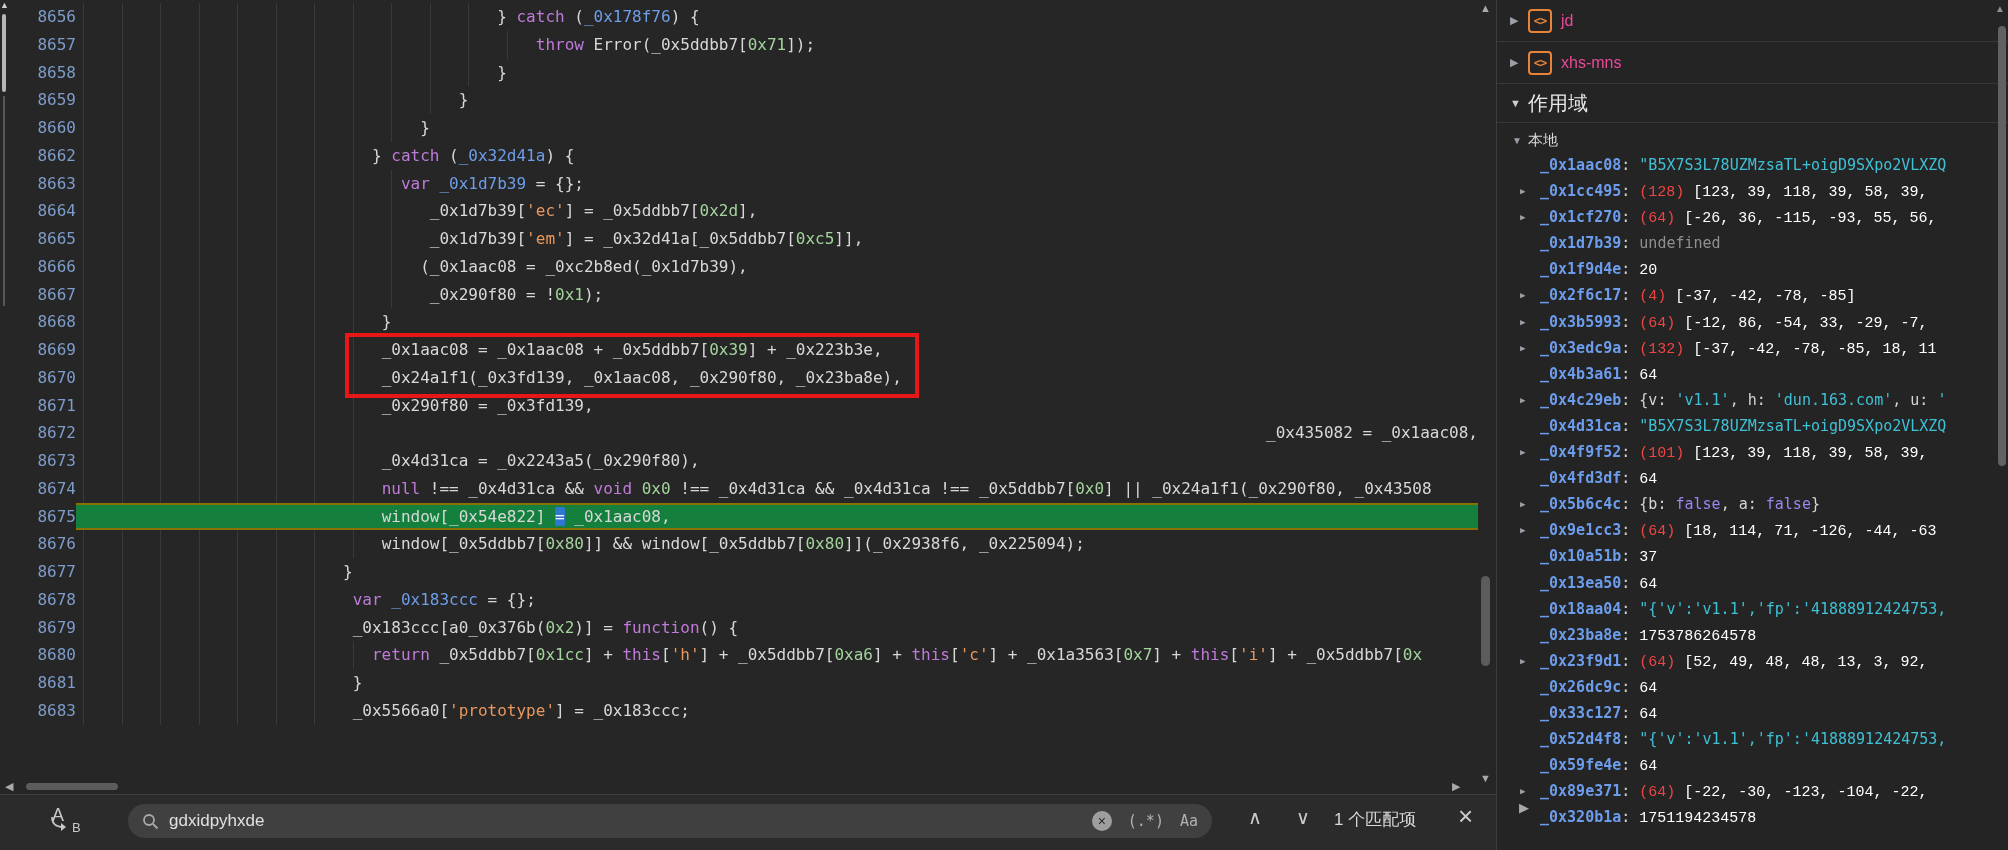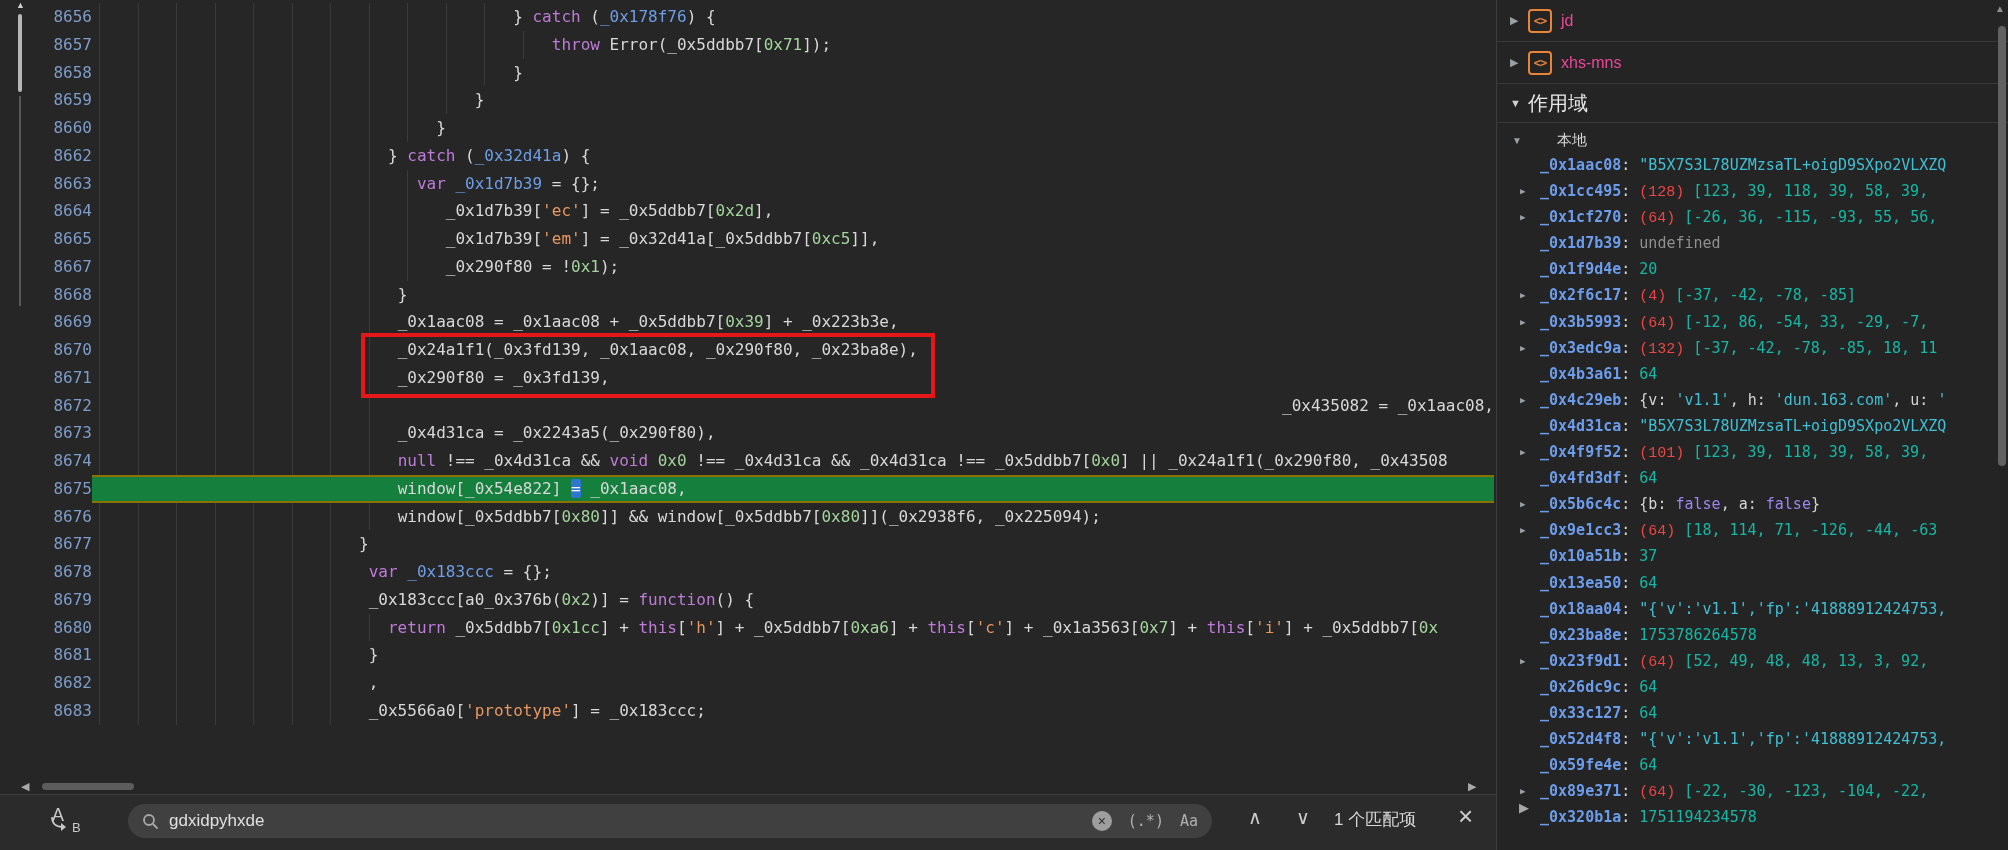--- a/index.html
+++ b/index.html
@@ -1,20 +1,20 @@
 <!DOCTYPE html>
 <html><head>
 <meta charset="utf-8">
 <style>
   html,body{margin:0;padding:0;background:#262626;width:2008px;height:850px;overflow:hidden;
     font-family:"Liberation Sans",sans-serif;}
   #app{position:relative;width:2008px;height:850px;background:#262626;}
 
   
-  #editor{position:absolute;left:16px;top:0;width:1496px;height:850px;background:#262626;overflow:hidden;}
+  #editor{position:absolute;left:0;top:0;width:1496px;height:850px;background:#262626;overflow:hidden;}
   #code-rows{position:absolute;left:0;top:3px;width:1478px;}
   .code-row{display:flex;height:27.757px;line-height:27.757px;
     font-family:"DejaVu Sans Mono",monospace;font-size:16px;}
   .ln{flex:0 0 76px;text-align:right;padding-right:0;color:#7e9cc9;user-select:none;}
   .lc{flex:1 1 auto;white-space:pre;overflow:hidden;padding-left:7px;color:#d8d8d8;
     background-repeat:no-repeat;background-position:7px 0;}
   .t-d{color:#d8d8d8;} .t-k{color:#bf7bd9;} .t-s{color:#e8975f;}
   .t-n{color:#a3d49c;} .t-v{color:#6e9ee8;}
   .t-sel{background:#2e77d0;color:#ffffff;border-radius:2px;}
   .row-hl .lc{background-color:#15803d;box-shadow:inset 0 2px 0 #8a7200, inset 0 -2px 0 #8a7200;}
@@ -66,26 +66,26 @@
   .group-row .chev{color:#9aa0a6;font-size:11px;width:18px;}
   .code-icon{width:20px;height:20px;border:2px solid #e8833a;border-radius:4px;color:#e8833a;
     font-family:"DejaVu Sans Mono",monospace;font-size:12px;font-weight:bold;letter-spacing:-1px;
     display:flex;align-items:center;justify-content:center;margin-right:9px;}
   .group-row .lbl{font-size:16px;color:#ec4899;}
   #scope-header{height:38px;display:flex;align-items:center;border-bottom:1px solid #383838;padding-left:13px;}
   #scope-header .chev{color:#cfcfcf;font-size:11px;width:18px;}
   #scope-header .lbl{font-size:20px;color:#e6e6e6;}
   #local-row{height:34px;display:flex;align-items:center;padding-left:15px;}
   #local-row .chev{color:#9aa0a6;font-size:10px;width:16px;}
-  #local-row .lbl{font-size:15px;color:#d8d8d8;margin-left:29px;}
+  #local-row .lbl{font-size:15px;color:#d8d8d8;}
   #var-rows{position:absolute;left:0;top:152px;right:0;bottom:0;overflow:hidden;}
   .var-row{position:relative;height:26.1px;line-height:26.1px;padding-left:43px;white-space:nowrap;
     overflow:hidden;font-family:"DejaVu Sans Mono",monospace;font-size:15px;}
   .var-row .chev{position:absolute;left:23px;top:0;color:#9aa0a6;font-size:9px;}
-  .w-nm{color:#6c9ded;font-weight:bold;} .w-pu{color:#d4d4d4;} .w-ar{color:#14b8a6;}
+  .w-nm{color:#6c9ded;font-weight:bold;} .w-pu{color:#d4d4d4;} .w-ar{color:#ffffff;font-family:Liberation Mono, monospace;}
   .w-kw{color:#9d85f2;} .w-st{color:#3ec1d6;} .w-un{color:#909090;} .w-dm{color:#ef4444;font-family:Liberation Mono, monospace;}
   #panel-scrollbar .thumb{position:absolute;right:2px;top:26px;width:8px;height:440px;border-radius:4px;background:#616161;}
   #panel-scrollbar .up{position:absolute;right:3px;top:3px;color:#8f8f8f;font-size:10px;}
   #panel-right-arrow{position:absolute;left:22px;top:800px;color:#a8a8a8;font-size:13px;}
 </style>
 </head>
 <body>
 
 <div id="app">
 
@@ -121,20 +121,24 @@
         </div>
         <div class="code-row">
           <span class="ln">8664</span>
           <span class="lc" style="background-image: repeating-linear-gradient(to right, rgb(58, 58, 58) 0px, rgb(58, 58, 58) 1px, transparent 1px, transparent 38.53px); background-size: 346.752px 100%;">                                    <span class="t-d">_0x1d7b39[</span><span class="t-s">'ec'</span><span class="t-d">] = _0x5ddbb7[</span><span class="t-n">0x2d</span><span class="t-d">],</span></span>
         </div>
         <div class="code-row">
           <span class="ln">8665</span>
           <span class="lc" style="background-image: repeating-linear-gradient(to right, rgb(58, 58, 58) 0px, rgb(58, 58, 58) 1px, transparent 1px, transparent 38.53px); background-size: 346.752px 100%;">                                    <span class="t-d">_0x1d7b39[</span><span class="t-s">'em'</span><span class="t-d">] = _0x32d41a[_0x5ddbb7[</span><span class="t-n">0xc5</span><span class="t-d">]],</span></span>
         </div>
         <div class="code-row">
+          <span class="ln">8666</span>
+          <span class="lc" style="background-image: repeating-linear-gradient(to right, rgb(58, 58, 58) 0px, rgb(58, 58, 58) 1px, transparent 1px, transparent 38.53px); background-size: 337.12px 100%;">                                   <span class="t-d">(_0x1aac08 = _0xc2b8ed(_0x1d7b39),</span></span>
+        </div>
+        <div class="code-row">
           <span class="ln">8667</span>
           <span class="lc" style="background-image: repeating-linear-gradient(to right, rgb(58, 58, 58) 0px, rgb(58, 58, 58) 1px, transparent 1px, transparent 38.53px); background-size: 346.752px 100%;">                                    <span class="t-d">_0x290f80 = !</span><span class="t-n">0x1</span><span class="t-d">);</span></span>
         </div>
         <div class="code-row">
           <span class="ln">8668</span>
           <span class="lc" style="background-image: repeating-linear-gradient(to right, rgb(58, 58, 58) 0px, rgb(58, 58, 58) 1px, transparent 1px, transparent 38.53px); background-size: 298.592px 100%;">                               <span class="t-d">}</span></span>
         </div>
         <div class="code-row">
           <span class="ln">8669</span>
           <span class="lc" style="background-image: repeating-linear-gradient(to right, rgb(58, 58, 58) 0px, rgb(58, 58, 58) 1px, transparent 1px, transparent 38.53px); background-size: 298.592px 100%;">                               <span class="t-d">_0x1aac08 = _0x1aac08 + _0x5ddbb7[</span><span class="t-n">0x39</span><span class="t-d">] + _0x223b3e,</span></span>
@@ -179,24 +183,20 @@
           <span class="ln">8679</span>
           <span class="lc" style="background-image: repeating-linear-gradient(to right, rgb(58, 58, 58) 0px, rgb(58, 58, 58) 1px, transparent 1px, transparent 38.53px); background-size: 269.696px 100%;">                            <span class="t-d">_0x183ccc[a0_0x376b(</span><span class="t-n">0x2</span><span class="t-d">)] = </span><span class="t-k">function</span><span class="t-d">() {</span></span>
         </div>
         <div class="code-row">
           <span class="ln">8680</span>
           <span class="lc" style="background-image: repeating-linear-gradient(to right, rgb(58, 58, 58) 0px, rgb(58, 58, 58) 1px, transparent 1px, transparent 38.53px); background-size: 288.96px 100%;">                              <span class="t-k">return</span><span class="t-d"> _0x5ddbb7[</span><span class="t-n">0x1cc</span><span class="t-d">] + </span><span class="t-k">this</span><span class="t-d">[</span><span class="t-s">'h'</span><span class="t-d">] + _0x5ddbb7[</span><span class="t-n">0xa6</span><span class="t-d">] + </span><span class="t-k">this</span><span class="t-d">[</span><span class="t-s">'c'</span><span class="t-d">] + _0x1a3563[</span><span class="t-n">0x7</span><span class="t-d">] + </span><span class="t-k">this</span><span class="t-d">[</span><span class="t-s">'i'</span><span class="t-d">] + _0x5ddbb7[</span><span class="t-n">0x</span></span>
         </div>
         <div class="code-row">
           <span class="ln">8681</span>
           <span class="lc" style="background-image: repeating-linear-gradient(to right, rgb(58, 58, 58) 0px, rgb(58, 58, 58) 1px, transparent 1px, transparent 38.53px); background-size: 269.696px 100%;">                            <span class="t-d">}</span></span>
-        </div>
-        <div class="code-row">
-          <span class="ln">8682</span>
-          <span class="lc" style="background-image: repeating-linear-gradient(to right, rgb(58, 58, 58) 0px, rgb(58, 58, 58) 1px, transparent 1px, transparent 38.53px); background-size: 269.696px 100%;">                            <span class="t-d">,</span></span>
         </div>
         <div class="code-row">
           <span class="ln">8683</span>
           <span class="lc" style="background-image: repeating-linear-gradient(to right, rgb(58, 58, 58) 0px, rgb(58, 58, 58) 1px, transparent 1px, transparent 38.53px); background-size: 269.696px 100%;">                            <span class="t-d">_0x5566a0[</span><span class="t-s">'prototype'</span><span class="t-d">] = _0x183ccc;</span></span>
         </div>
       </div>
     <div id="annotation-box"></div>
 
     <div id="leftbar">
       <span class="arrow">▲</span>

